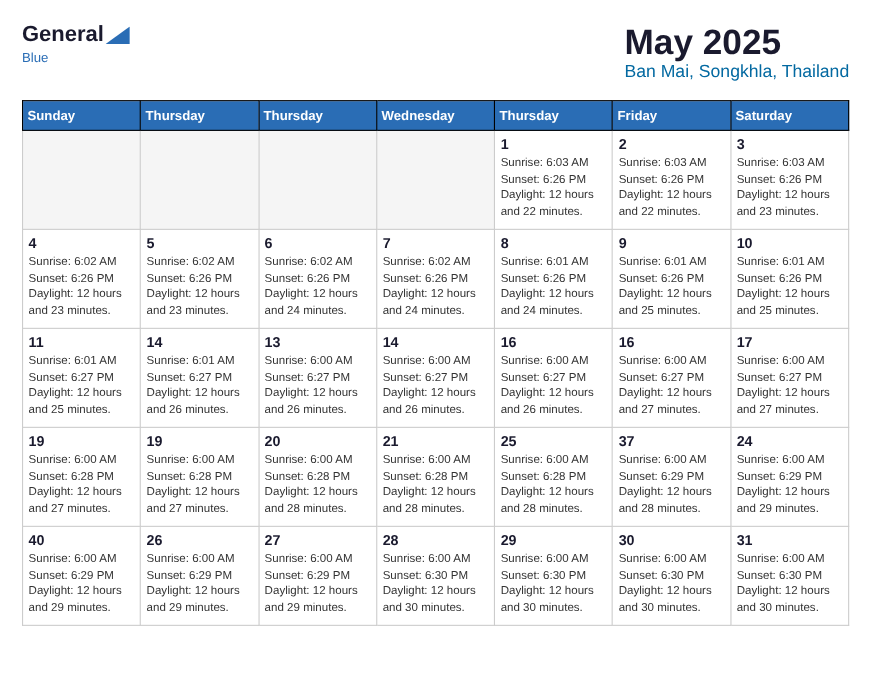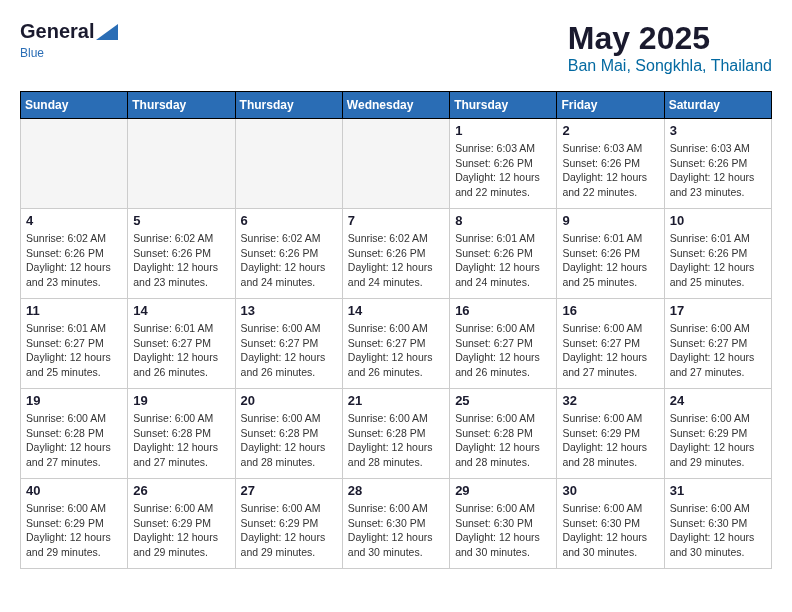--- a/index.html
+++ b/index.html
@@ -272,21 +272,21 @@
 and 28 minutes.</div>
         </td>
         <td>
           <span class="day-number">25</span>
           <div class="day-info" style="white-space: pre-line;">Sunrise: 6:00 AM
 Sunset: 6:28 PM
 Daylight: 12 hours
 and 28 minutes.</div>
         </td>
         <td>
-          <span class="day-number">32</span>
+          <span class="day-number">37</span>
           <div class="day-info" style="white-space: pre-line;">Sunrise: 6:00 AM
 Sunset: 6:29 PM
 Daylight: 12 hours
 and 28 minutes.</div>
         </td>
         <td>
           <span class="day-number">24</span>
           <div class="day-info" style="white-space: pre-line;">Sunrise: 6:00 AM
 Sunset: 6:29 PM
 Daylight: 12 hours

